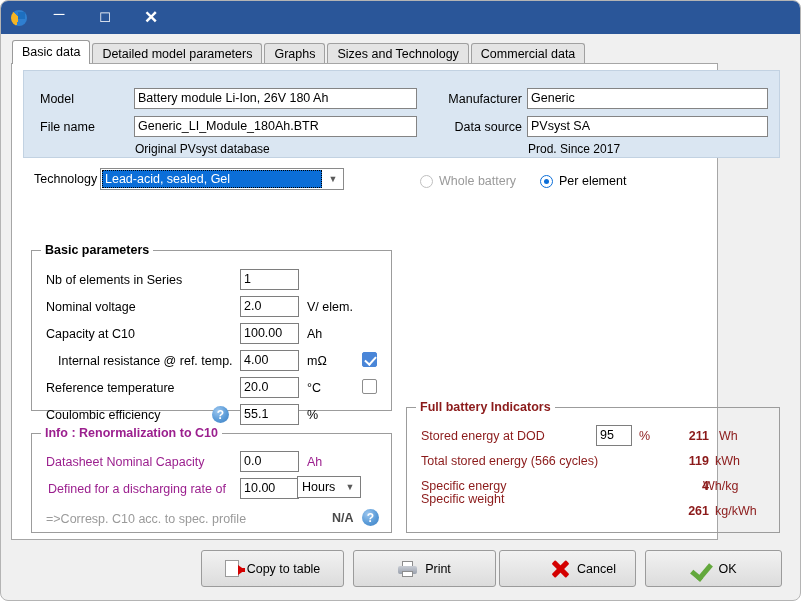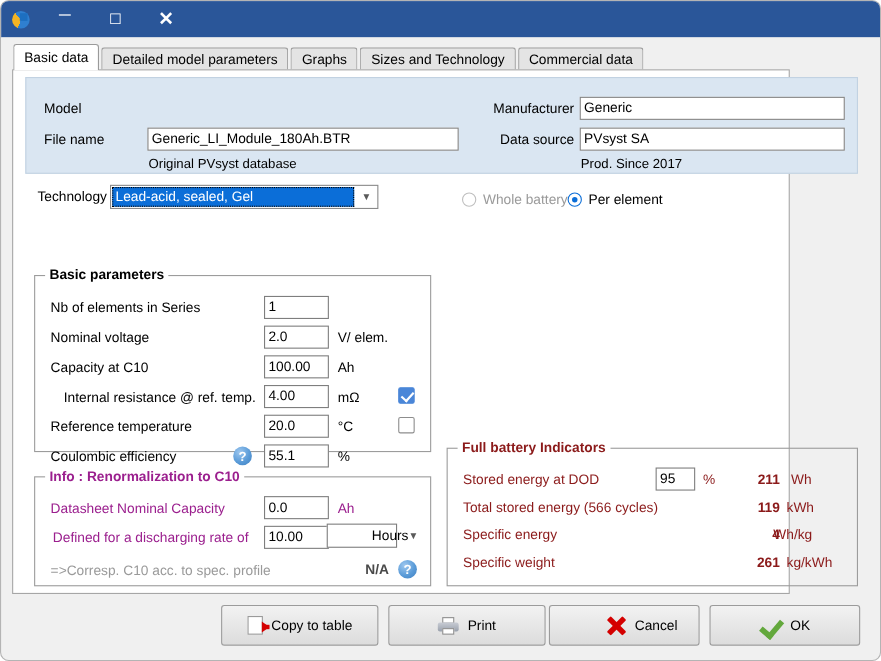--- a/index.html
+++ b/index.html
@@ -239,21 +239,21 @@
 
   .mlabel { color: #9b1f8e; }
   .rlabel { color: #8b1a1a; }
 
   #combo-hours {
     position: absolute;
     left: 285px; top: 485px;
     width: 64px; height: 22px;
     background: #ffffff;
     border: 1px solid #7e7e7e;
-    display: flex; align-items: center; padding-left: 36px;
+    display: flex; align-items: center;
   }
   #combo-hours .txt {
     flex: 1;
     font-size: 12.5px;
     padding-left: 4px;
     color: #000;
   }
 
   
   .btn {
@@ -374,20 +374,21 @@
     <div class="tab">Detailed model parameters</div>
     <div class="tab">Graphs</div>
     <div class="tab">Sizes and Technology</div>
     <div class="tab">Commercial data</div>
   </div>
 
   <div id="tabpage">
 
     <div id="infopanel">
       <div class="lbl" style="left:16px;  top:21px;">Model</div>
+      <div class="tinput" style="left:110px; top:17px; width:283px;">Battery module Li-Ion, 26V 180 Ah</div>
 
       <div class="lbl" style="left:16px;  top:49px;">File name</div>
       <div class="tinput" style="left:110px; top:45px; width:283px;">Generic_LI_Module_180Ah.BTR</div>
 
       <div class="note" style="left:111px; top:71px;">Original PVsyst database</div>
 
       <div class="lbl right" style="left:398px; top:21px; width:100px;">Manufacturer</div>
       <div class="tinput" style="left:503px; top:17px; width:241px;">Generic</div>
 
       <div class="lbl right" style="left:398px; top:49px; width:100px;">Data source</div>
@@ -399,21 +400,21 @@
     <div class="lbl" style="left:22px; top:108px;">Technology</div>
     <div id="combo-tech" style="left:88px; top:104px;">
       <div class="sel">Lead-acid, sealed, Gel</div>
       <div class="combo-arrow">▼</div>
     </div>
 
     <div class="radio disabled" style="left:408px; top:110px;">
       <span class="dot"></span>
       <span>Whole battery</span>
     </div>
-    <div class="radio checked" style="left:504px; top:110px;">
+    <div class="radio checked" style="left:528px; top:110px;">
       <span class="dot"></span>
       <span>Per element</span>
     </div>
 
     <div class="group" style="left:19px; top:186px; width:361px; height:161px;">
       <div class="gtitle">Basic parameters</div>
 
       <div class="lbl" style="left:14px;  top:22px;">Nb of elements in Series</div>
       <div class="nfield" style="left:208px; top:18px; width:59px;">1</div>
 
@@ -471,21 +472,21 @@
       <div class="unit rlabel" style="left:312px; top:21px;">Wh</div>
 
       <div class="lbl rlabel" style="left:14px;  top:46px;">Total stored energy (566 cycles)</div>
       <div class="lbl rlabel" style="left:262px; top:46px; width:40px; text-align:right; font-weight:bold;">119</div>
       <div class="unit rlabel" style="left:308px; top:46px;">kWh</div>
 
       <div class="lbl rlabel" style="left:14px;  top:71px;">Specific energy</div>
       <div class="lbl rlabel" style="left:262px; top:71px; width:40px; text-align:right; font-weight:bold;">4</div>
       <div class="unit rlabel" style="left:296px; top:71px;">Wh/kg</div>
 
-      <div class="lbl rlabel" style="left:14px;  top:96px;">Specific weight</div>
+      <div class="lbl rlabel" style="left:14px;  top:84px;">Specific weight</div>
       <div class="lbl rlabel" style="left:262px; top:96px; width:40px; text-align:right; font-weight:bold;">261</div>
       <div class="unit rlabel" style="left:308px; top:96px;">kg/kWh</div>
     </div>
 
   </div>
 
   <div class="btn" style="left:200px; top:549px; width:143px;">
     <span class="ico-doc">
         <span class="ico-arrow"></span>
       </span>

